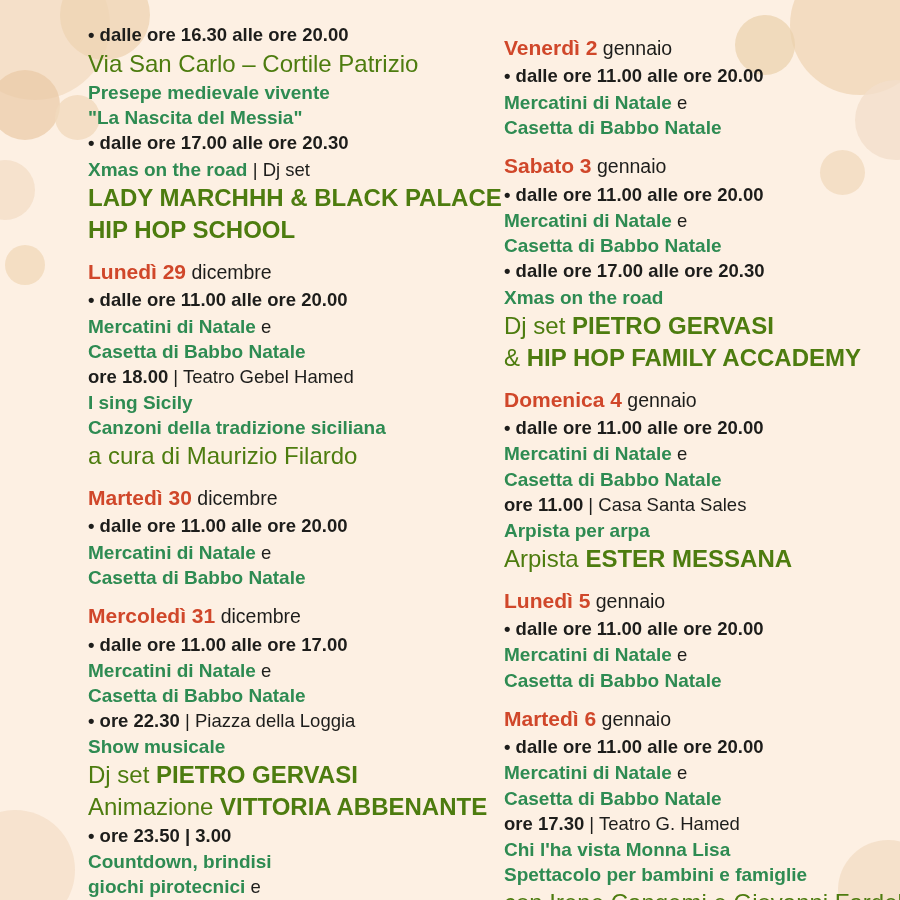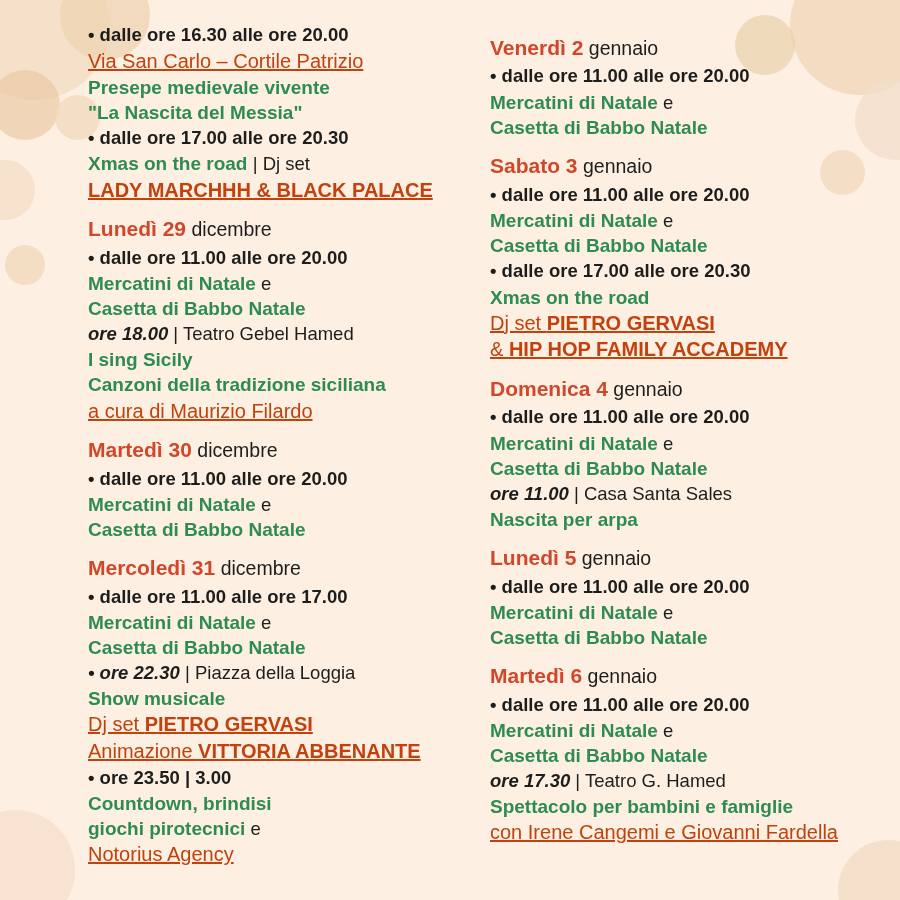--- a/index.html
+++ b/index.html
@@ -20,21 +20,21 @@
     border-radius: 50%;
     pointer-events: none;
   }
   .page {
     position: relative;
     width: 900px;
     height: 900px;
     box-sizing: border-box;
     padding: 22px 30px 10px 30px;
     display: flex;
-    gap: 18px;
+    gap: 32px;
     z-index: 2;
   }
   .col {
     width: 400px;
     box-sizing: border-box;
   }
   .col-left { padding-left: 58px; }
   .col-right { padding-left: 42px; }
 
   .block { margin-bottom: 2px; }
@@ -64,36 +64,35 @@
     font-size: 19px;
     line-height: 1.32;
     white-space: nowrap;
   }
   .green .plain {
     color: #1d1d1b;
     font-weight: normal;
     font-size: 18.5px;
   }
   .plainline {
-    font-size: 20px;
+    font-size: 24px;
     line-height: 1.33;
-    color: #c2410c;
-    white-space: nowrap;
-    text-decoration: underline;
+    color: #4d7c0f;
+    white-space: nowrap;
   }
   .boldname {
     font-weight: bold;
   }
   .venue {
     font-size: 18.5px;
     line-height: 1.40;
     color: #1d1d1b;
     white-space: nowrap;
   }
-  .venue b { font-weight: bold; font-style: italic; }
+  .venue b { font-weight: bold; }
   .sep { color: #1d1d1b; }
 </style>
 </head>
 <body>
 
 <div>
   <div class="bokeh" style="left:-40px; top:-50px; width:150px; height:150px; background:#f3ddc4; opacity:.85;"></div>
   <div class="bokeh" style="left:60px; top:-30px; width:90px; height:90px; background:#efd4b4; opacity:.8;"></div>
   <div class="bokeh" style="left:-10px; top:70px; width:70px; height:70px; background:#e9c9a5; opacity:.7;"></div>
   <div class="bokeh" style="left:55px; top:95px; width:45px; height:45px; background:#f1d9bd; opacity:.8;"></div>
@@ -112,20 +111,21 @@
   <div class="col col-left">
 
     <div class="block">
       <div class="hours">• dalle ore 16.30 alle ore 20.00</div>
       <div class="plainline">Via San Carlo – Cortile Patrizio</div>
       <div class="green">Presepe medievale vivente</div>
       <div class="green">"La Nascita del Messia"</div>
       <div class="hours">• dalle ore 17.00 alle ore 20.30</div>
       <div class="green"><span>Xmas on the road</span> <span class="plain">| Dj set</span></div>
       <div class="plainline boldname">LADY MARCHHH &amp; BLACK PALACE</div>
+      <div class="plainline boldname">HIP HOP SCHOOL</div>
     </div>
 
     <div>
         <div class="block">
           <div class="day"><span>Lunedì 29</span><span class="month"> dicembre</span></div>
           <div class="hours">• dalle ore 11.00 alle ore 20.00</div>
           <div class="green"><span>Mercatini di Natale</span><span class="plain"> e</span></div>
           <div class="green">Casetta di Babbo Natale</div>
           <div class="venue"><b>ore 18.00</b><span class="sep"> | </span><span>Teatro Gebel Hamed</span></div>
           <div class="green">I sing Sicily</div>
@@ -172,33 +172,35 @@
           <div class="green">Xmas on the road</div>
           <div class="plainline"><span>Dj set </span><b>PIETRO GERVASI</b></div>
           <div class="plainline"><span>&amp; </span><b>HIP HOP FAMILY ACCADEMY</b></div>
         </div>
         <div class="block">
           <div class="day"><span>Domenica 4</span><span class="month"> gennaio</span></div>
           <div class="hours">• dalle ore 11.00 alle ore 20.00</div>
           <div class="green"><span>Mercatini di Natale</span><span class="plain"> e</span></div>
           <div class="green">Casetta di Babbo Natale</div>
           <div class="venue"><b>ore 11.00</b><span class="sep"> | </span><span>Casa Santa Sales</span></div>
-          <div class="green">Nascita per arpa</div>
+          <div class="green">Arpista per arpa</div>
+          <div class="plainline"><span>Arpista </span><b>ESTER MESSANA</b></div>
         </div>
         <div class="block">
           <div class="day"><span>Lunedì 5</span><span class="month"> gennaio</span></div>
           <div class="hours">• dalle ore 11.00 alle ore 20.00</div>
           <div class="green"><span>Mercatini di Natale</span><span class="plain"> e</span></div>
           <div class="green">Casetta di Babbo Natale</div>
         </div>
         <div class="block">
           <div class="day"><span>Martedì 6</span><span class="month"> gennaio</span></div>
           <div class="hours">• dalle ore 11.00 alle ore 20.00</div>
           <div class="green"><span>Mercatini di Natale</span><span class="plain"> e</span></div>
           <div class="green">Casetta di Babbo Natale</div>
           <div class="venue"><b>ore 17.30</b><span class="sep"> | </span><span>Teatro G. Hamed</span></div>
+          <div class="green">Chi l'ha vista Monna Lisa</div>
           <div class="green">Spettacolo per bambini e famiglie</div>
           <div class="plainline">con Irene Cangemi e Giovanni Fardella</div>
         </div>
       </div>
   </div>
 
 </div>
 
 </body></html>

